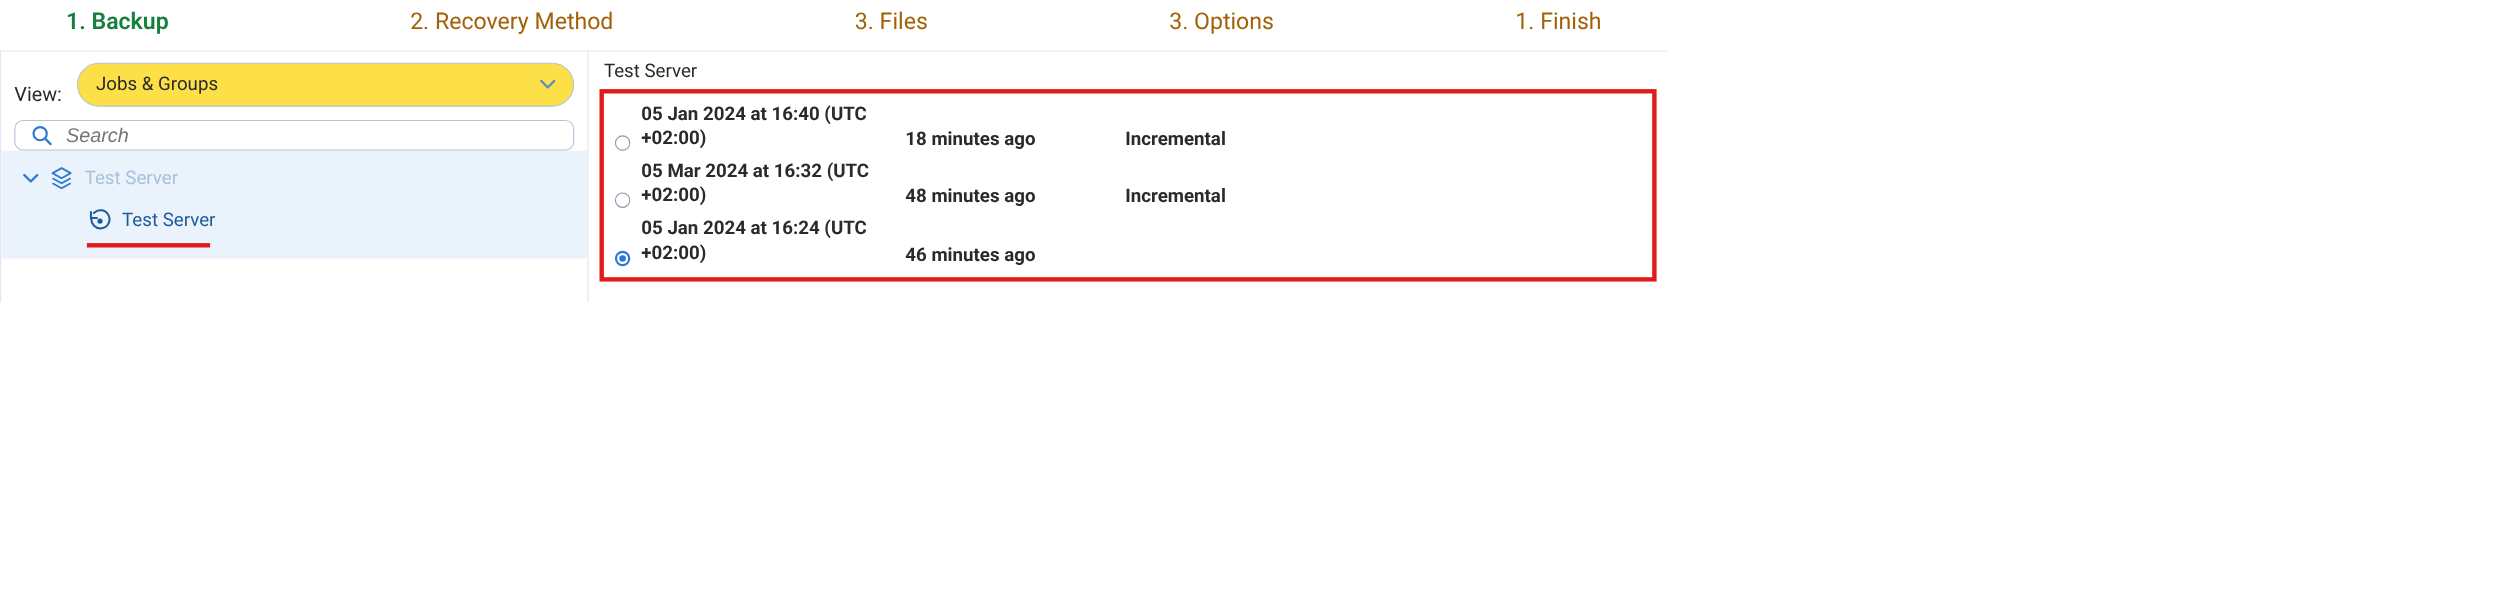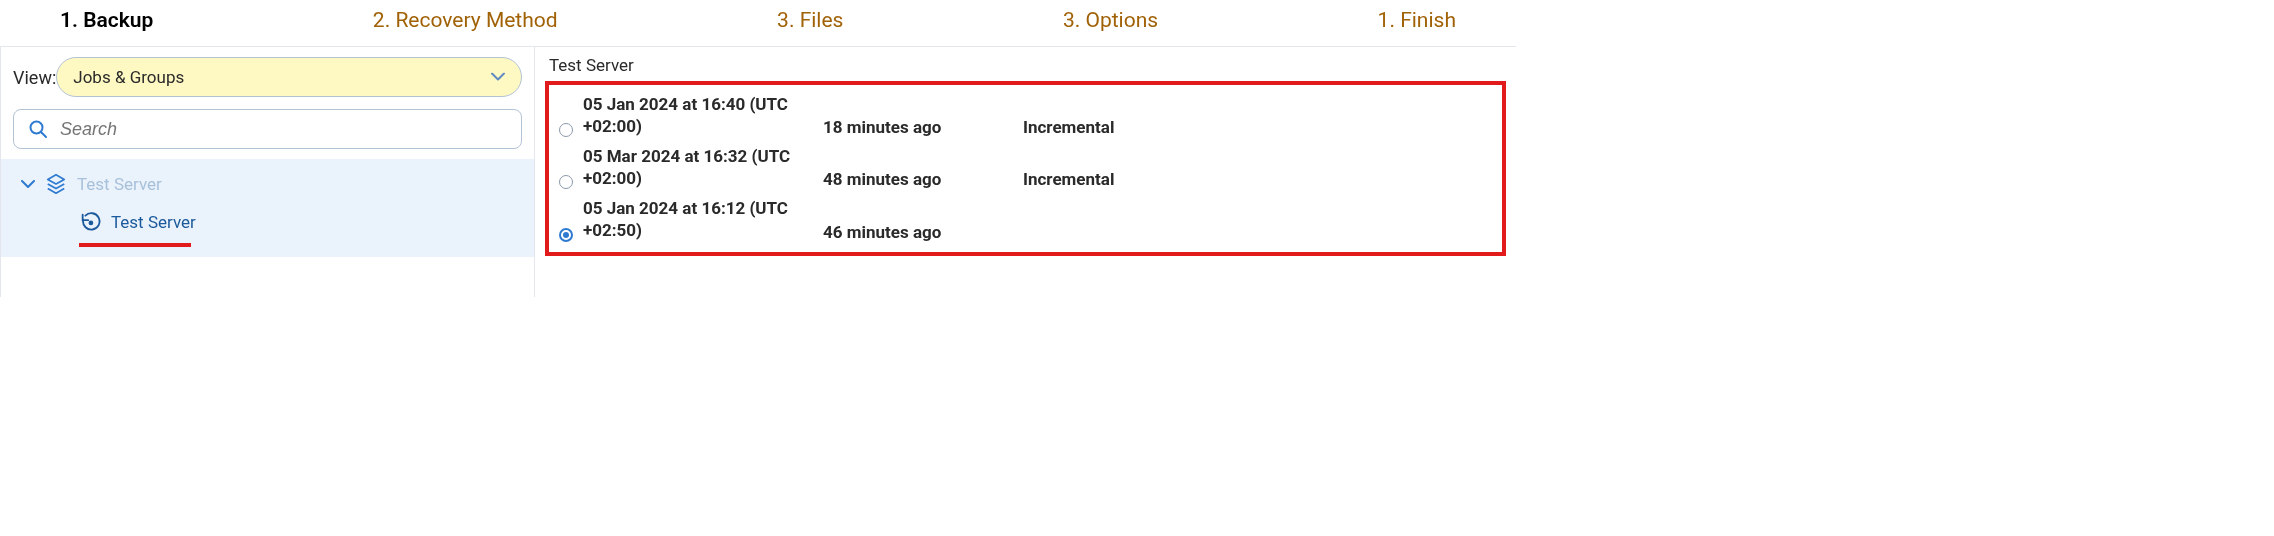--- a/index.html
+++ b/index.html
@@ -14,70 +14,70 @@
     justify-content: space-between;
     padding: 8px 60px 14px 60px;
     border-bottom: 1px solid #e3e7ed;
   }
   .wizard-step {
     font-size: 21px;
     color: #a16207;
     white-space: nowrap;
   }
   .wizard-step.active {
-    color: #000000;
+    color: #15803d;
     font-weight: 600;
   }
   .content-row {
     display: flex;
     align-items: stretch;
   }
   .left-panel {
     width: 535px;
     border-right: 1px solid #e3e7ed;
     border-left: 1px solid #e3e7ed;
     padding: 10px 12px 40px 12px;
   }
   .view-row {
     display: flex;
-    align-items: center;
+    align-items: flex-end;
+    gap: 14px;
     margin-bottom: 12px;
   }
   .view-label {
     font-size: 18px;
     color: #2a2a2a;
   }
   .view-select {
     flex: 1;
     height: 40px;
     border: 1px solid #b3c3d6;
     border-radius: 20px;
-    background: #fef9c3;
+    background: #fde047;
     font-size: 17px;
     color: #2a2a2a;
     padding: 0 40px 0 16px;
     position: relative;
     display: flex;
     align-items: center;
   }
   .view-select .chev {
     position: absolute;
     right: 16px;
     top: 50%;
     transform: translateY(-50%);
   }
   .search-box {
-    height: 40px;
+    height: 28px;
     border: 1px solid #b3c3d6;
     border-radius: 8px;
     display: flex;
     align-items: center;
     padding: 0 14px;
     gap: 12px;
-    margin-bottom: 10px;
   }
   .search-box input {
     border: none;
     outline: none;
     flex: 1;
     font-size: 18px;
     font-style: italic;
     color: #6f7c8c;
     background: transparent;
   }
@@ -235,18 +235,18 @@
           <div class="col-type">Incremental</div>
         </div>
         <div class="recovery-row">
           <span class="radio-dot"></span>
           <div class="col-date">05 Mar 2024 at 16:32 (UTC +02:00)</div>
           <div class="col-age">48 minutes ago</div>
           <div class="col-type">Incremental</div>
         </div>
         <div class="recovery-row">
           <span class="radio-dot selected"></span>
-          <div class="col-date">05 Jan 2024 at 16:12 (UTC +02:50)</div>
+          <div class="col-date">05 Jan 2024 at 16:24 (UTC +02:00)</div>
           <div class="col-age">46 minutes ago</div>
         </div>
       </div>
   </div>
 </div>
 
 </body></html>

